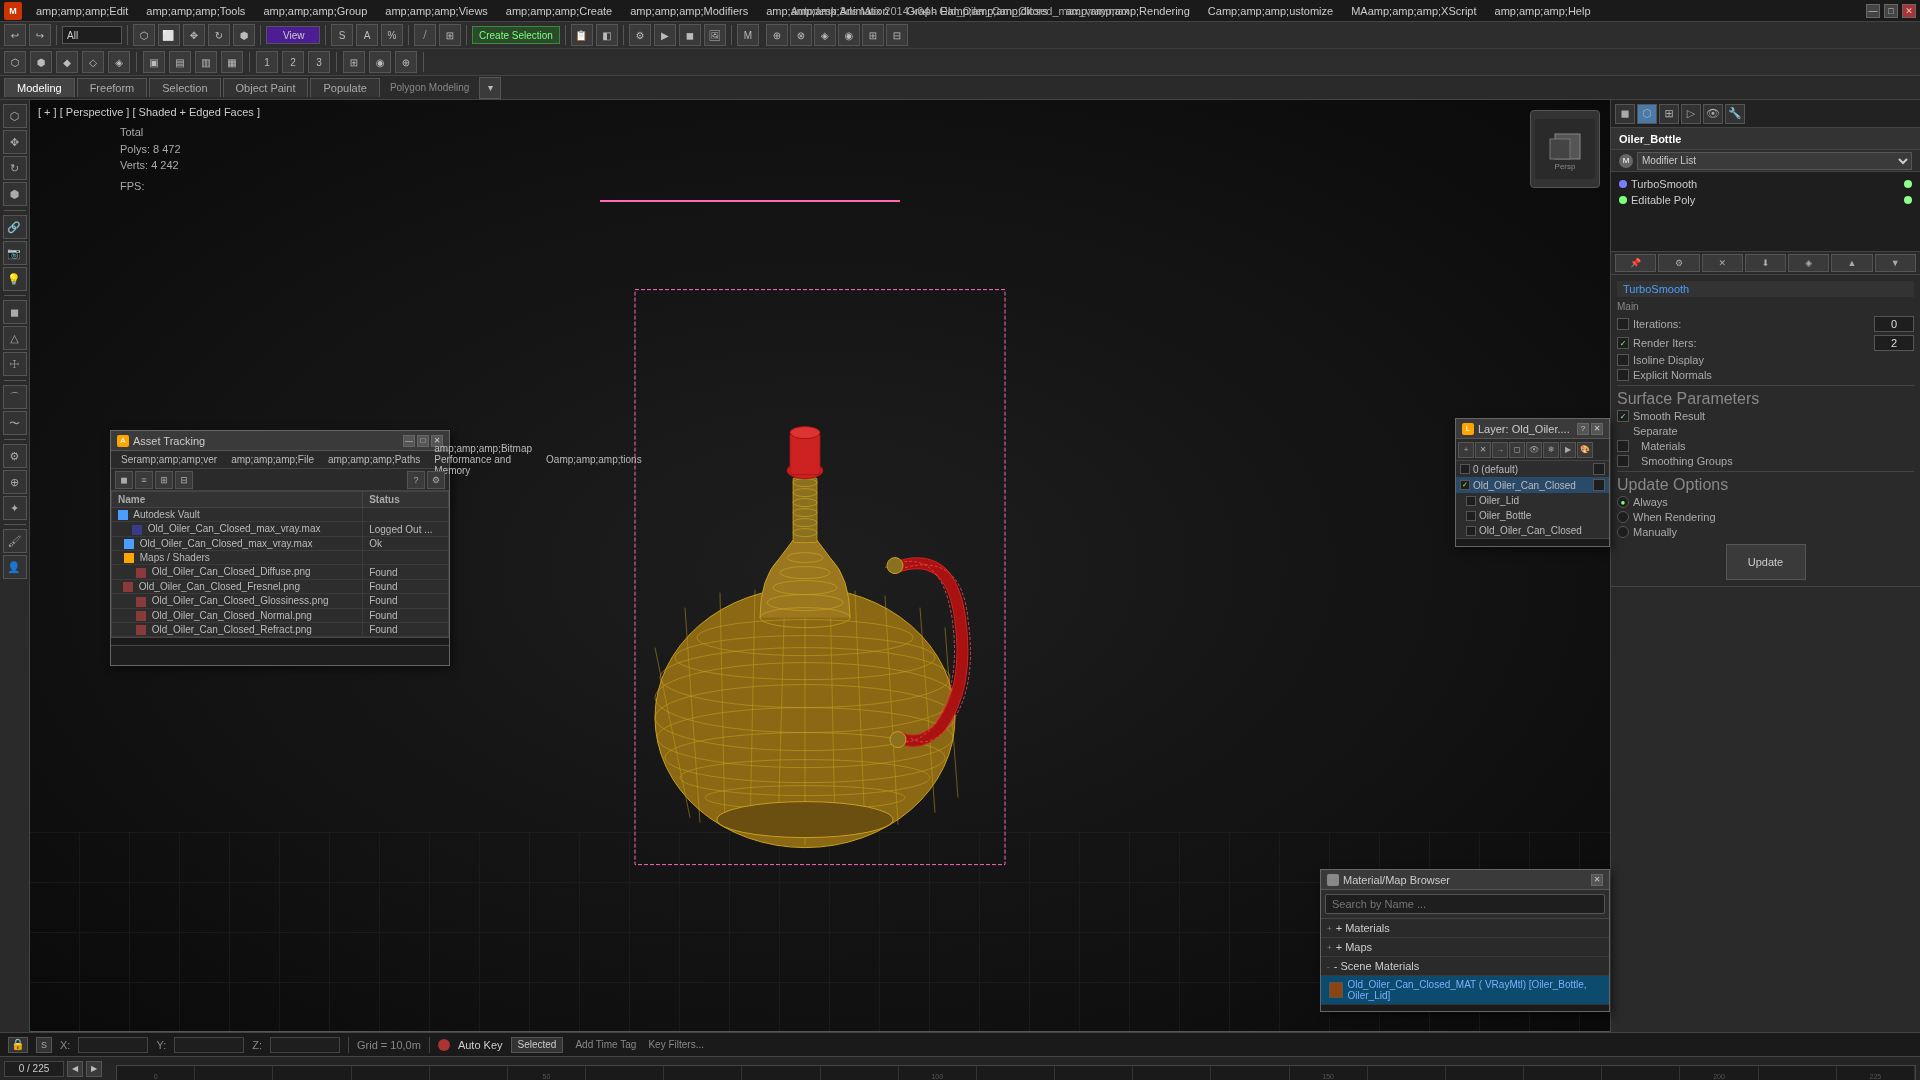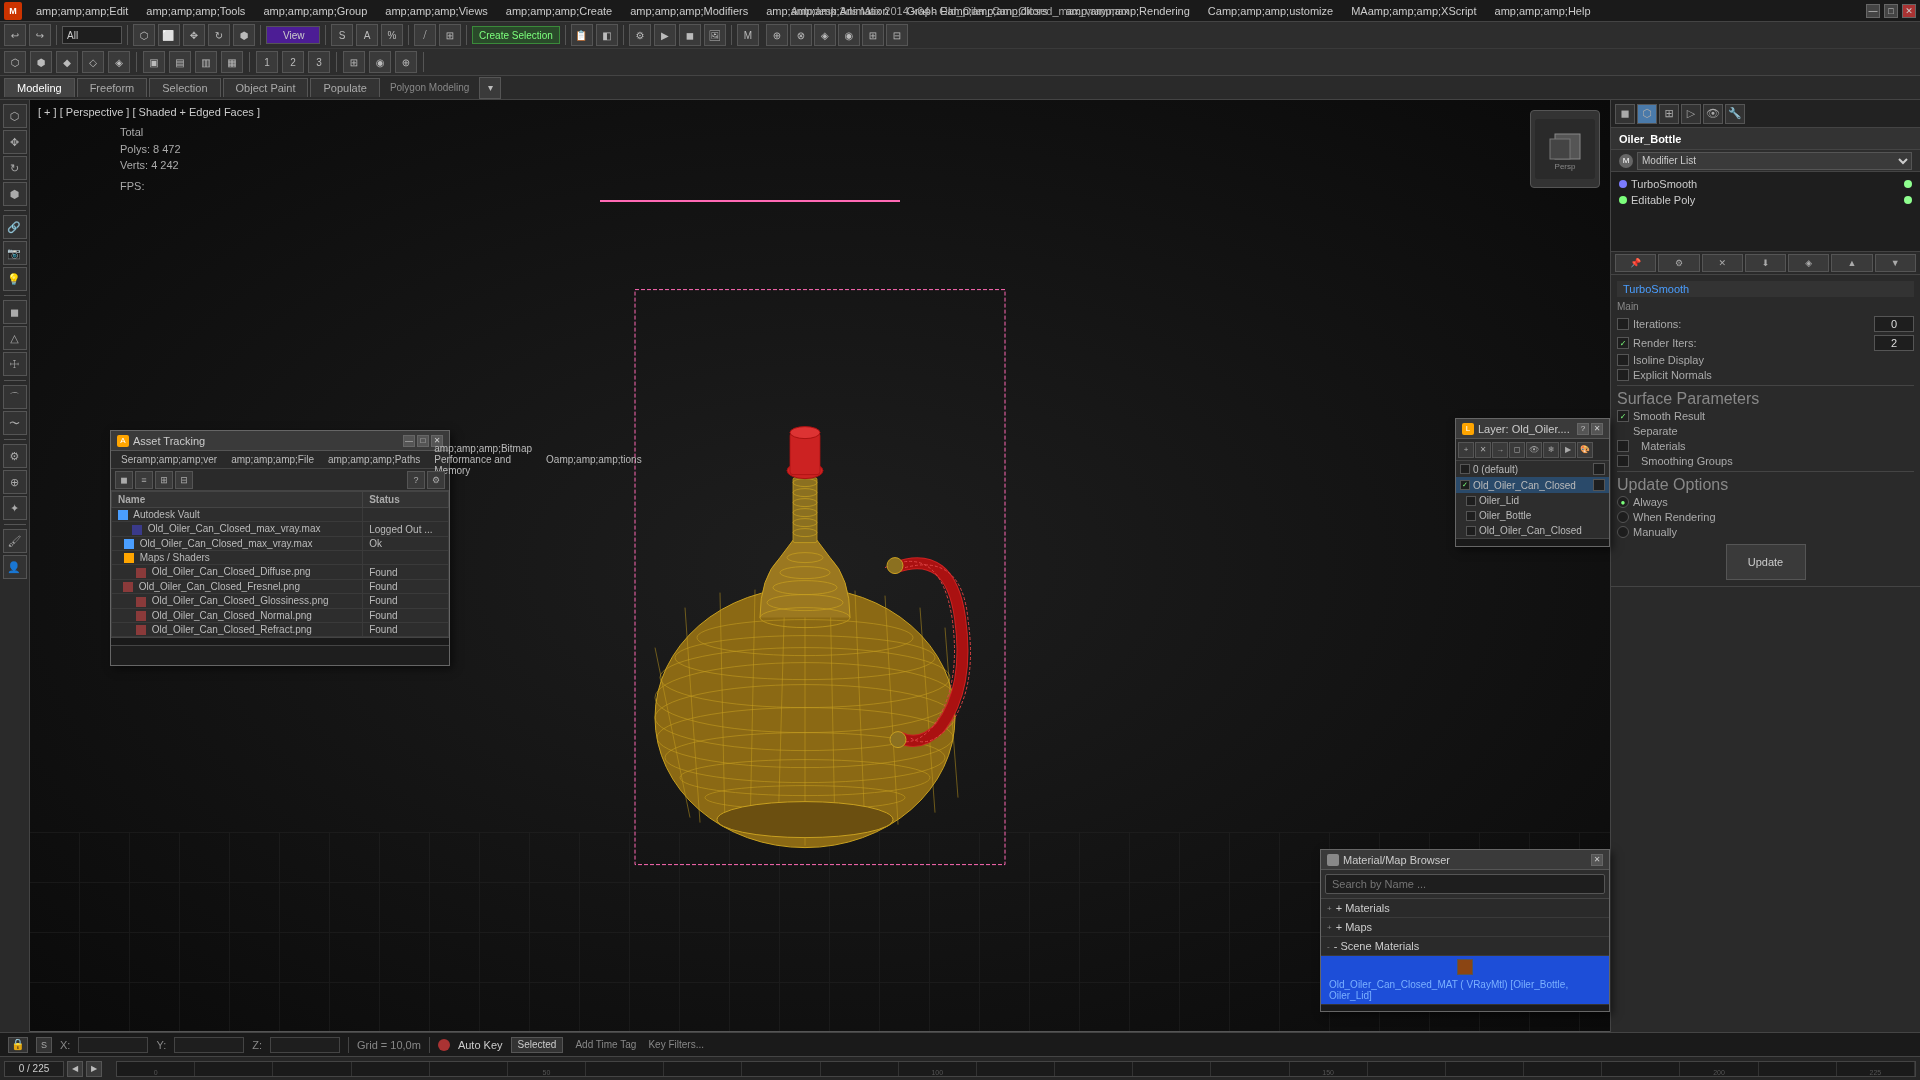--- a/index.html
+++ b/index.html
@@ -308,21 +308,20 @@
       margin: 4px 0;
     }
 
     
     #timeline-bar {
       width: 100%;
       height: 24px;
       background: #252525;
       border-top: 1px solid #444;
       display: flex;
-      align-items: center;
       padding: 8px 4px;
       gap: 12px;
       overflow: hidden;
     }
     .timeline-track {
       flex: 1;
       height: 16px;
       background: #1a1a1a;
       border: 1px solid #444;
       position: relative;
@@ -549,21 +548,21 @@
       border-bottom: 1px solid #333;
       cursor: pointer;
       font-size: 10px;
     }
     .mat-color-box {
       width: 16px; height: 16px;
       background: #8b4513;
       border: 1px solid #555;
     }
     .mat-label { color: #ccc; }
-    .mat-highlight { background: #1d4ed8; flex-direction: column; }
+    .mat-highlight { background: #0c4a6e; }
     .mat-selected-text { color: #7ab0ff; }
 
     
     .vp-grid {
       position: absolute;
       bottom: 0; left: 0; right: 0;
       height: 200px;
       background: repeating-linear-gradient(
         90deg,
         transparent,

